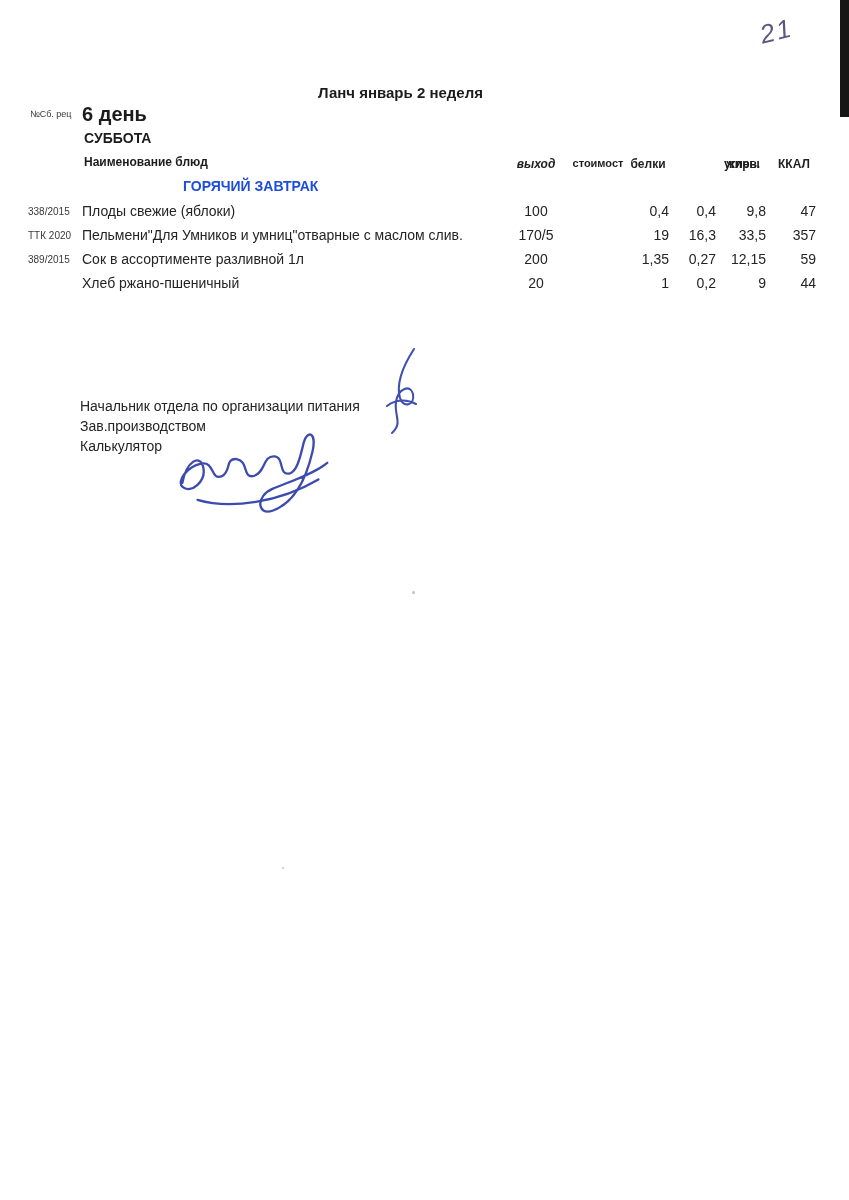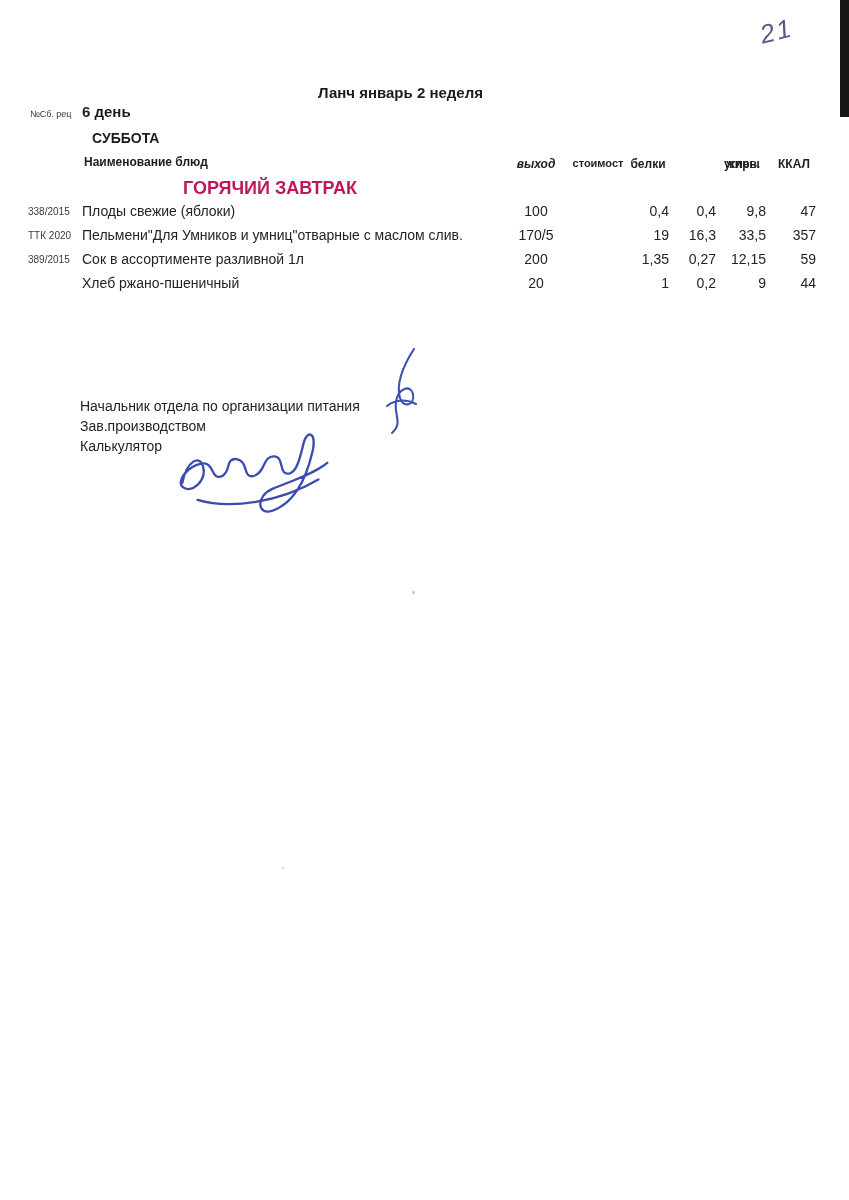--- a/index.html
+++ b/index.html
@@ -3,25 +3,25 @@
 <meta charset="utf-8">
 <style>
   html,body{margin:0;padding:0;background:#d8d8d8;}
   .page{
     position:relative;width:849px;height:1200px;background:#ffffff;
     font-family:"Liberation Sans",sans-serif;color:#222;overflow:hidden;
     margin:0 auto;
   }
   .title{position:absolute;left:318px;top:84px;font-size:15px;font-weight:bold;color:#1c1c1c;}
   .ref{position:absolute;left:30px;top:109px;font-size:9px;color:#3a3a3a;}
-  .day{position:absolute;left:82px;top:103px;font-size:15px;font-weight:bold;color:#1c1c1c;}
-  .weekday{position:absolute;left:84px;top:130px;font-size:14px;font-weight:bold;color:#1c1c1c;margin-left:8px;}
+  .day{position:absolute;left:82px;top:103px;font-size:20px;font-weight:bold;color:#1c1c1c;}
+  .weekday{position:absolute;left:84px;top:130px;font-size:14px;font-weight:bold;color:#1c1c1c;}
   .nameheader{position:absolute;left:84px;top:155px;font-size:12px;font-weight:bold;color:#1c1c1c;}
   .colhead{position:absolute;top:157px;font-size:12px;font-weight:bold;color:#1f1f1f;text-align:center;}
-  .section{position:absolute;left:155px;top:178px;font-size:18px;font-weight:bold;color:#be185d;padding-left:28px;}
+  .section{position:absolute;left:155px;top:178px;font-size:14px;font-weight:bold;color:#1d4ed8;padding-left:28px;}
   .trow{position:absolute;left:0;width:849px;height:20px;font-size:14px;color:#242424;}
   .trow span{position:absolute;top:0;white-space:nowrap;}
   .c-code{left:28px;width:52px;top:3px !important;font-size:10px;color:#3a3a3a;}
   .c-name{left:82px;}
   .c-out{left:505px;width:62px;text-align:center;}
   .c-cost{left:567px;width:62px;text-align:center;}
   .c-prot{left:627px;width:42px;text-align:right;}
   .c-fat{left:674px;width:42px;text-align:right;}
   .c-carb{left:718px;width:48px;text-align:right;}
   .c-kcal{left:772px;width:44px;text-align:right;}

